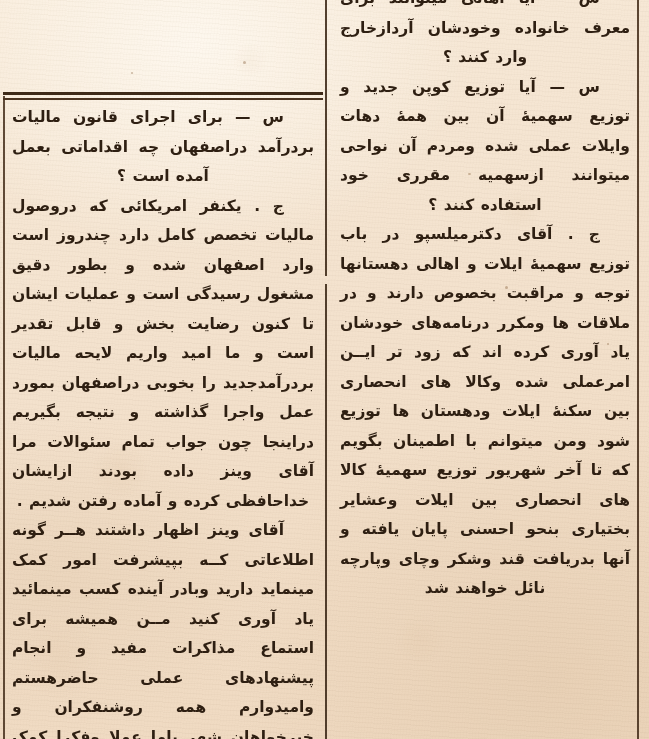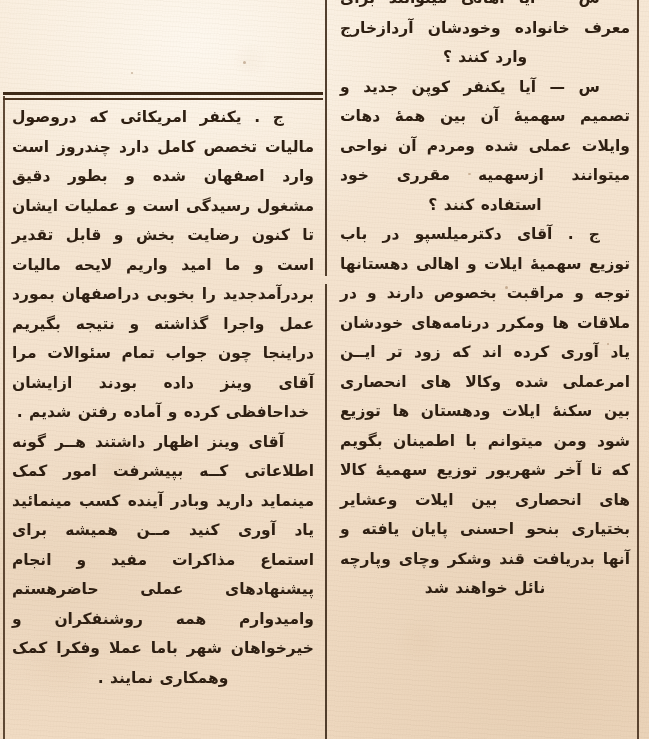--- a/index.html
+++ b/index.html
@@ -161,24 +161,25 @@
 
   <div id="headrule-wrap">
     <div id="headrule-thick"></div>
     <div id="headrule-thin"></div>
   </div>
 
   <div id="col-divider-top"></div>
   <div id="col-divider-bottom"></div>
 
   <div class="column" id="column-left">
+    <p class="para indent">س — برای اجرای قانون مالیات بردرآمد دراصفهان چه اقداماتی بعمل آمده است ؟</p>
     <p class="para indent">ج . یکنفر امریکائی که دروصول مالیات تخصص کامل دارد چندروز است وارد اصفهان شده و بطور دقیق مشغول رسیدگی است و عملیات ایشان تا کنون رضایت بخش و قابل تقدیر است و ما امید واریم لایحه مالیات بردرآمدجدید را بخوبی دراصفهان بمورد عمل واجرا گذاشته و نتیجه بگیریم دراینجا چون جواب تمام سئوالات مرا آقای وینز داده بودند ازایشان خداحافظی کرده و آماده رفتن شدیم .</p>
     <p class="para indent">آقای وینز اظهار داشتند هــر گونه اطلاعاتی کــه بپیشرفت امور کمک مینماید دارید وبادر آینده کسب مینمائید یاد آوری کنید مــن همیشه برای استماع مذاکرات مفید و انجام پیشنهادهای عملی حاضرهستم وامیدوارم همه روشنفکران و خیرخواهان شهر باما عملا وفکرا کمک وهمکاری نمایند .</p>
   </div>
 
   <div class="column" id="column-right">
     <p class="para indent">س — آیا اهالی میتوانند برای معرف خانواده وخودشان آردازخارج وارد کنند ؟</p>
-    <p class="para indent">س — آیا یکنفر کوپن جدید و تصمیم سهمیهٔ آن بین همهٔ دهات وایلات عملی شده ومردم آن نواحی میتوانند ازسهمیه مقرری خود استفاده کنند ؟</p>
+    <p class="para indent">س — آیا توزیع کوپن جدید و توزیع سهمیهٔ آن بین همهٔ دهات وایلات عملی شده ومردم آن نواحی میتوانند ازسهمیه مقرری خود استفاده کنند ؟</p>
     <p class="para indent">ج . آقای دکترمیلسپو در باب توزیع سهمیهٔ ایلات و اهالی دهستانها توجه و مراقبت بخصوص دارند و در ملاقات ها ومکرر درنامه‌های خودشان یاد آوری کرده اند که زود تر ایــن امرعملی شده وکالا های انحصاری بین سکنهٔ ایلات ودهستان ها توزیع شود ومن میتوانم با اطمینان بگویم که تا آخر شهریور توزیع سهمیهٔ کالا های انحصاری بین ایلات وعشایر بختیاری بنحو احسنی پایان یافته و آنها بدریافت قند وشکر وچای وپارچه نائل خواهند شد</p>
   </div>
 
   <div id="ink-layer"></div>
 </div>
 
 </body></html>

